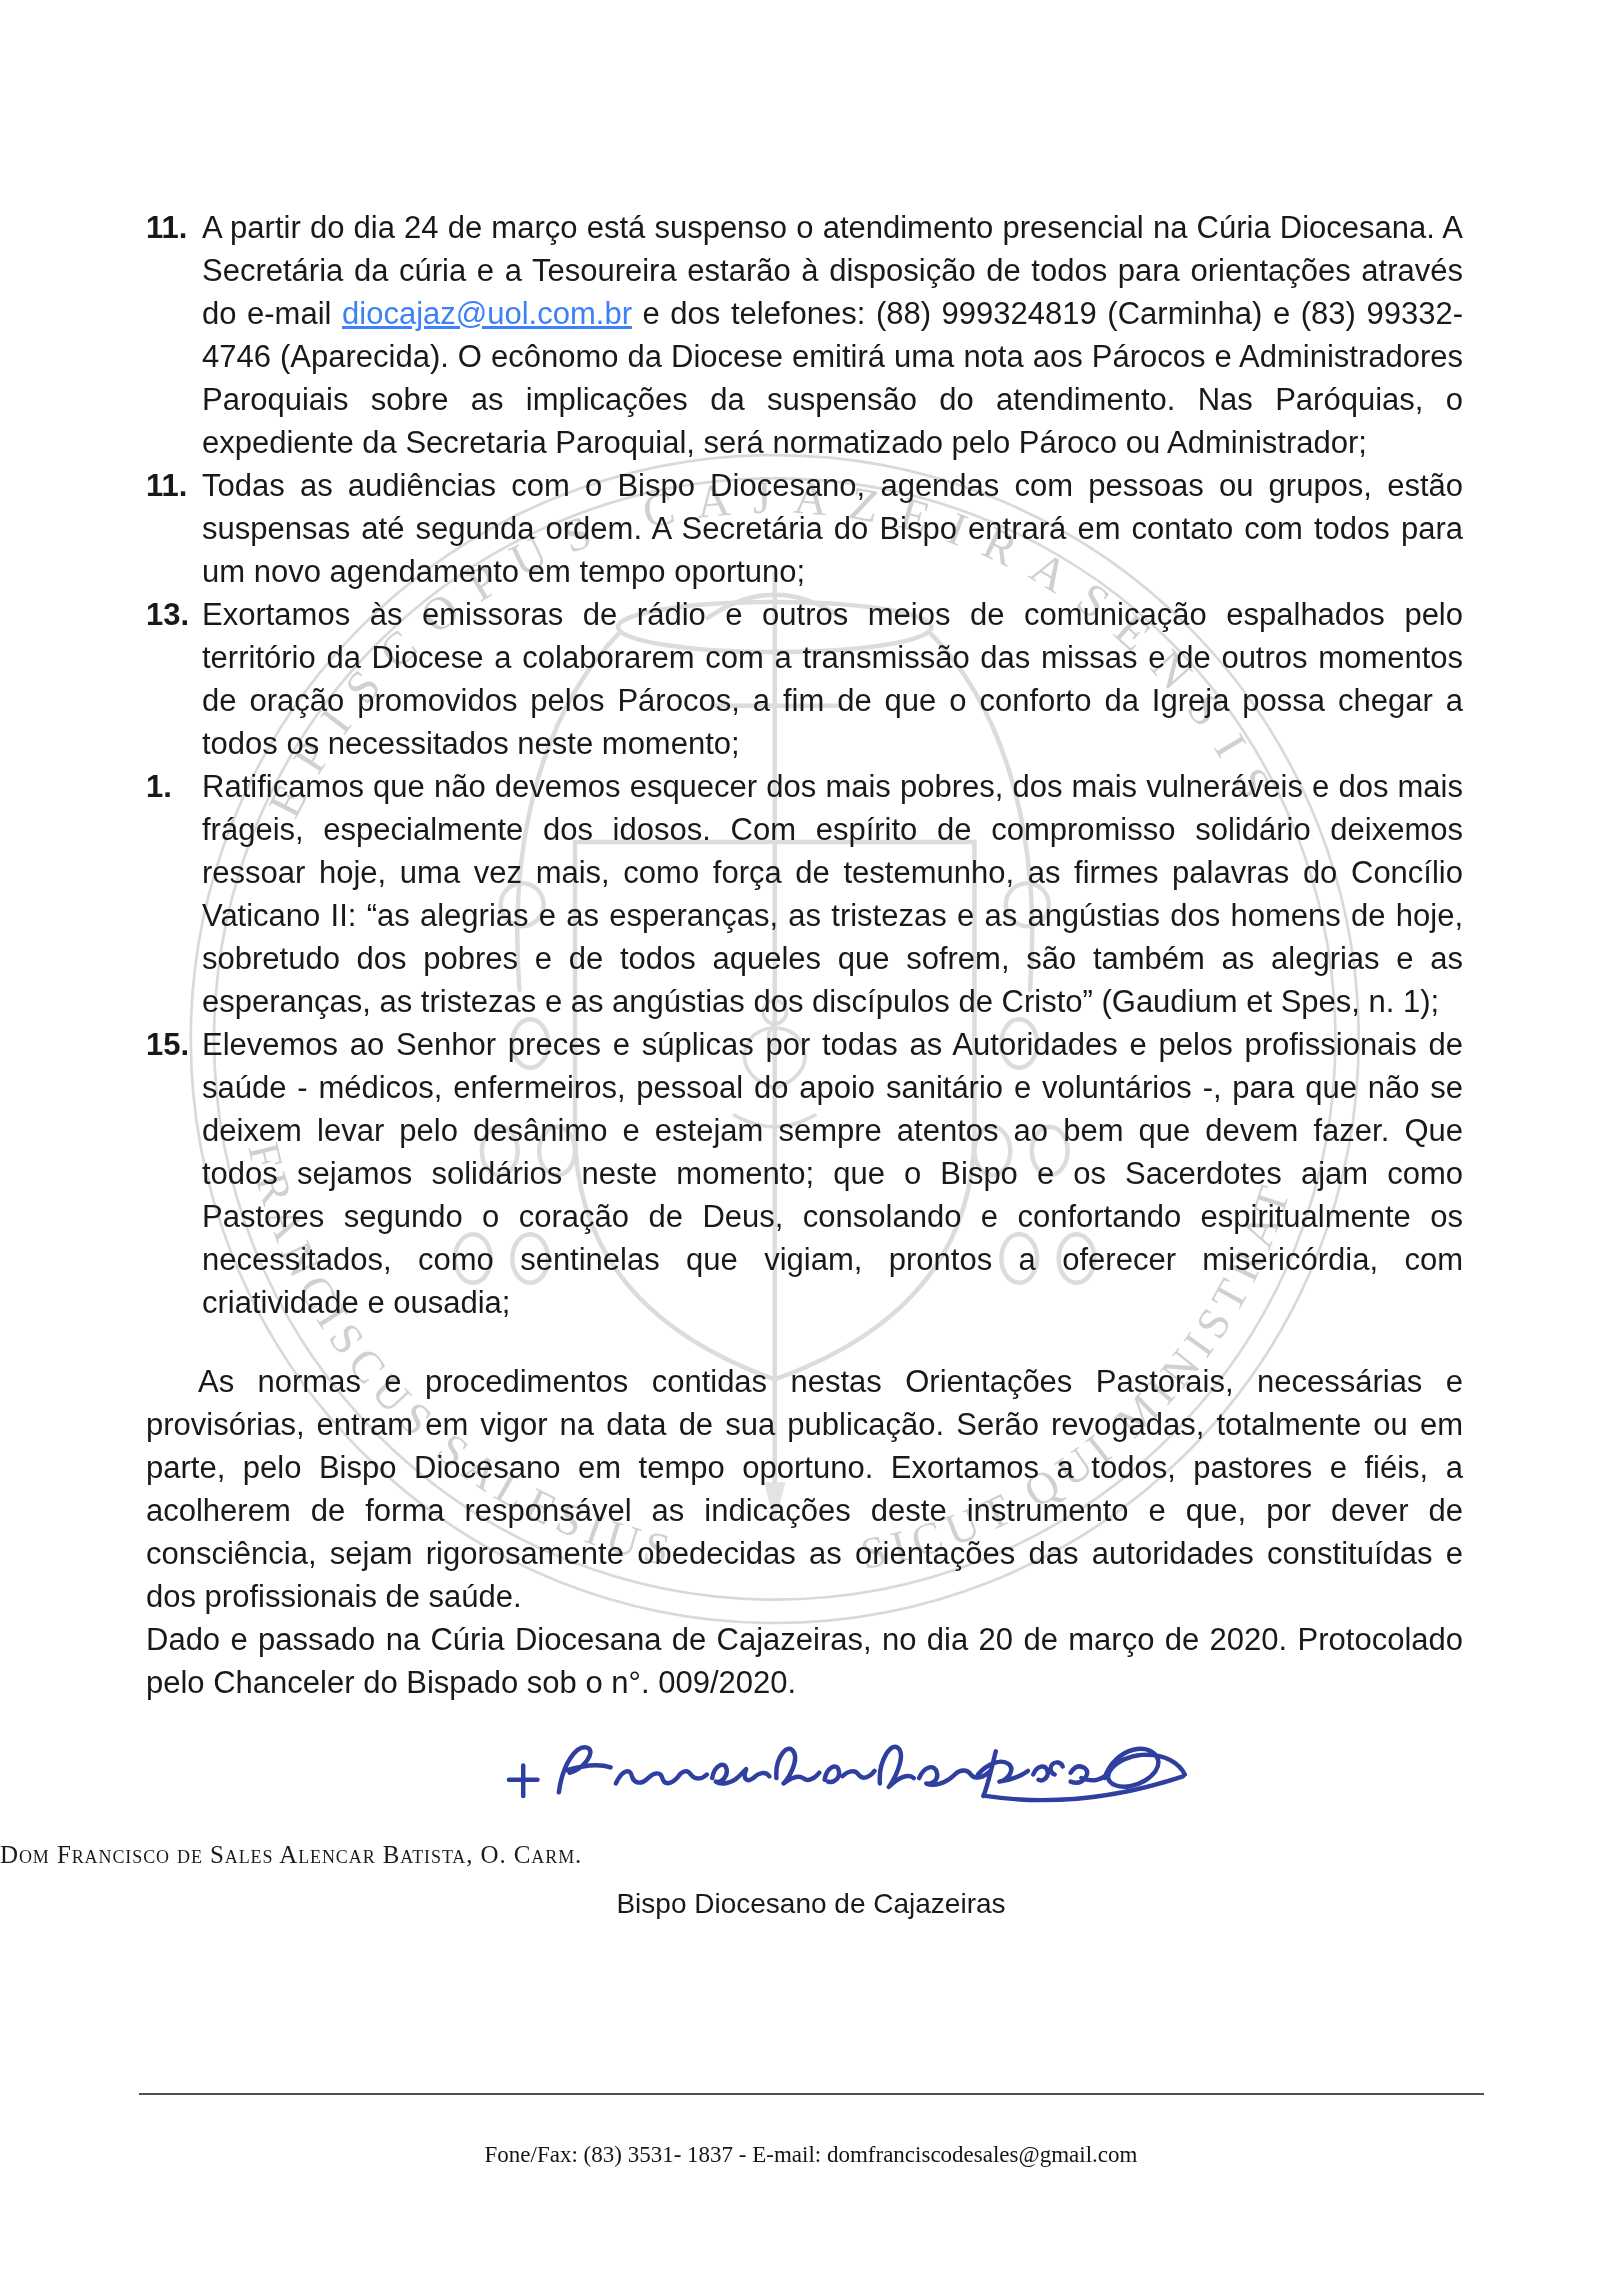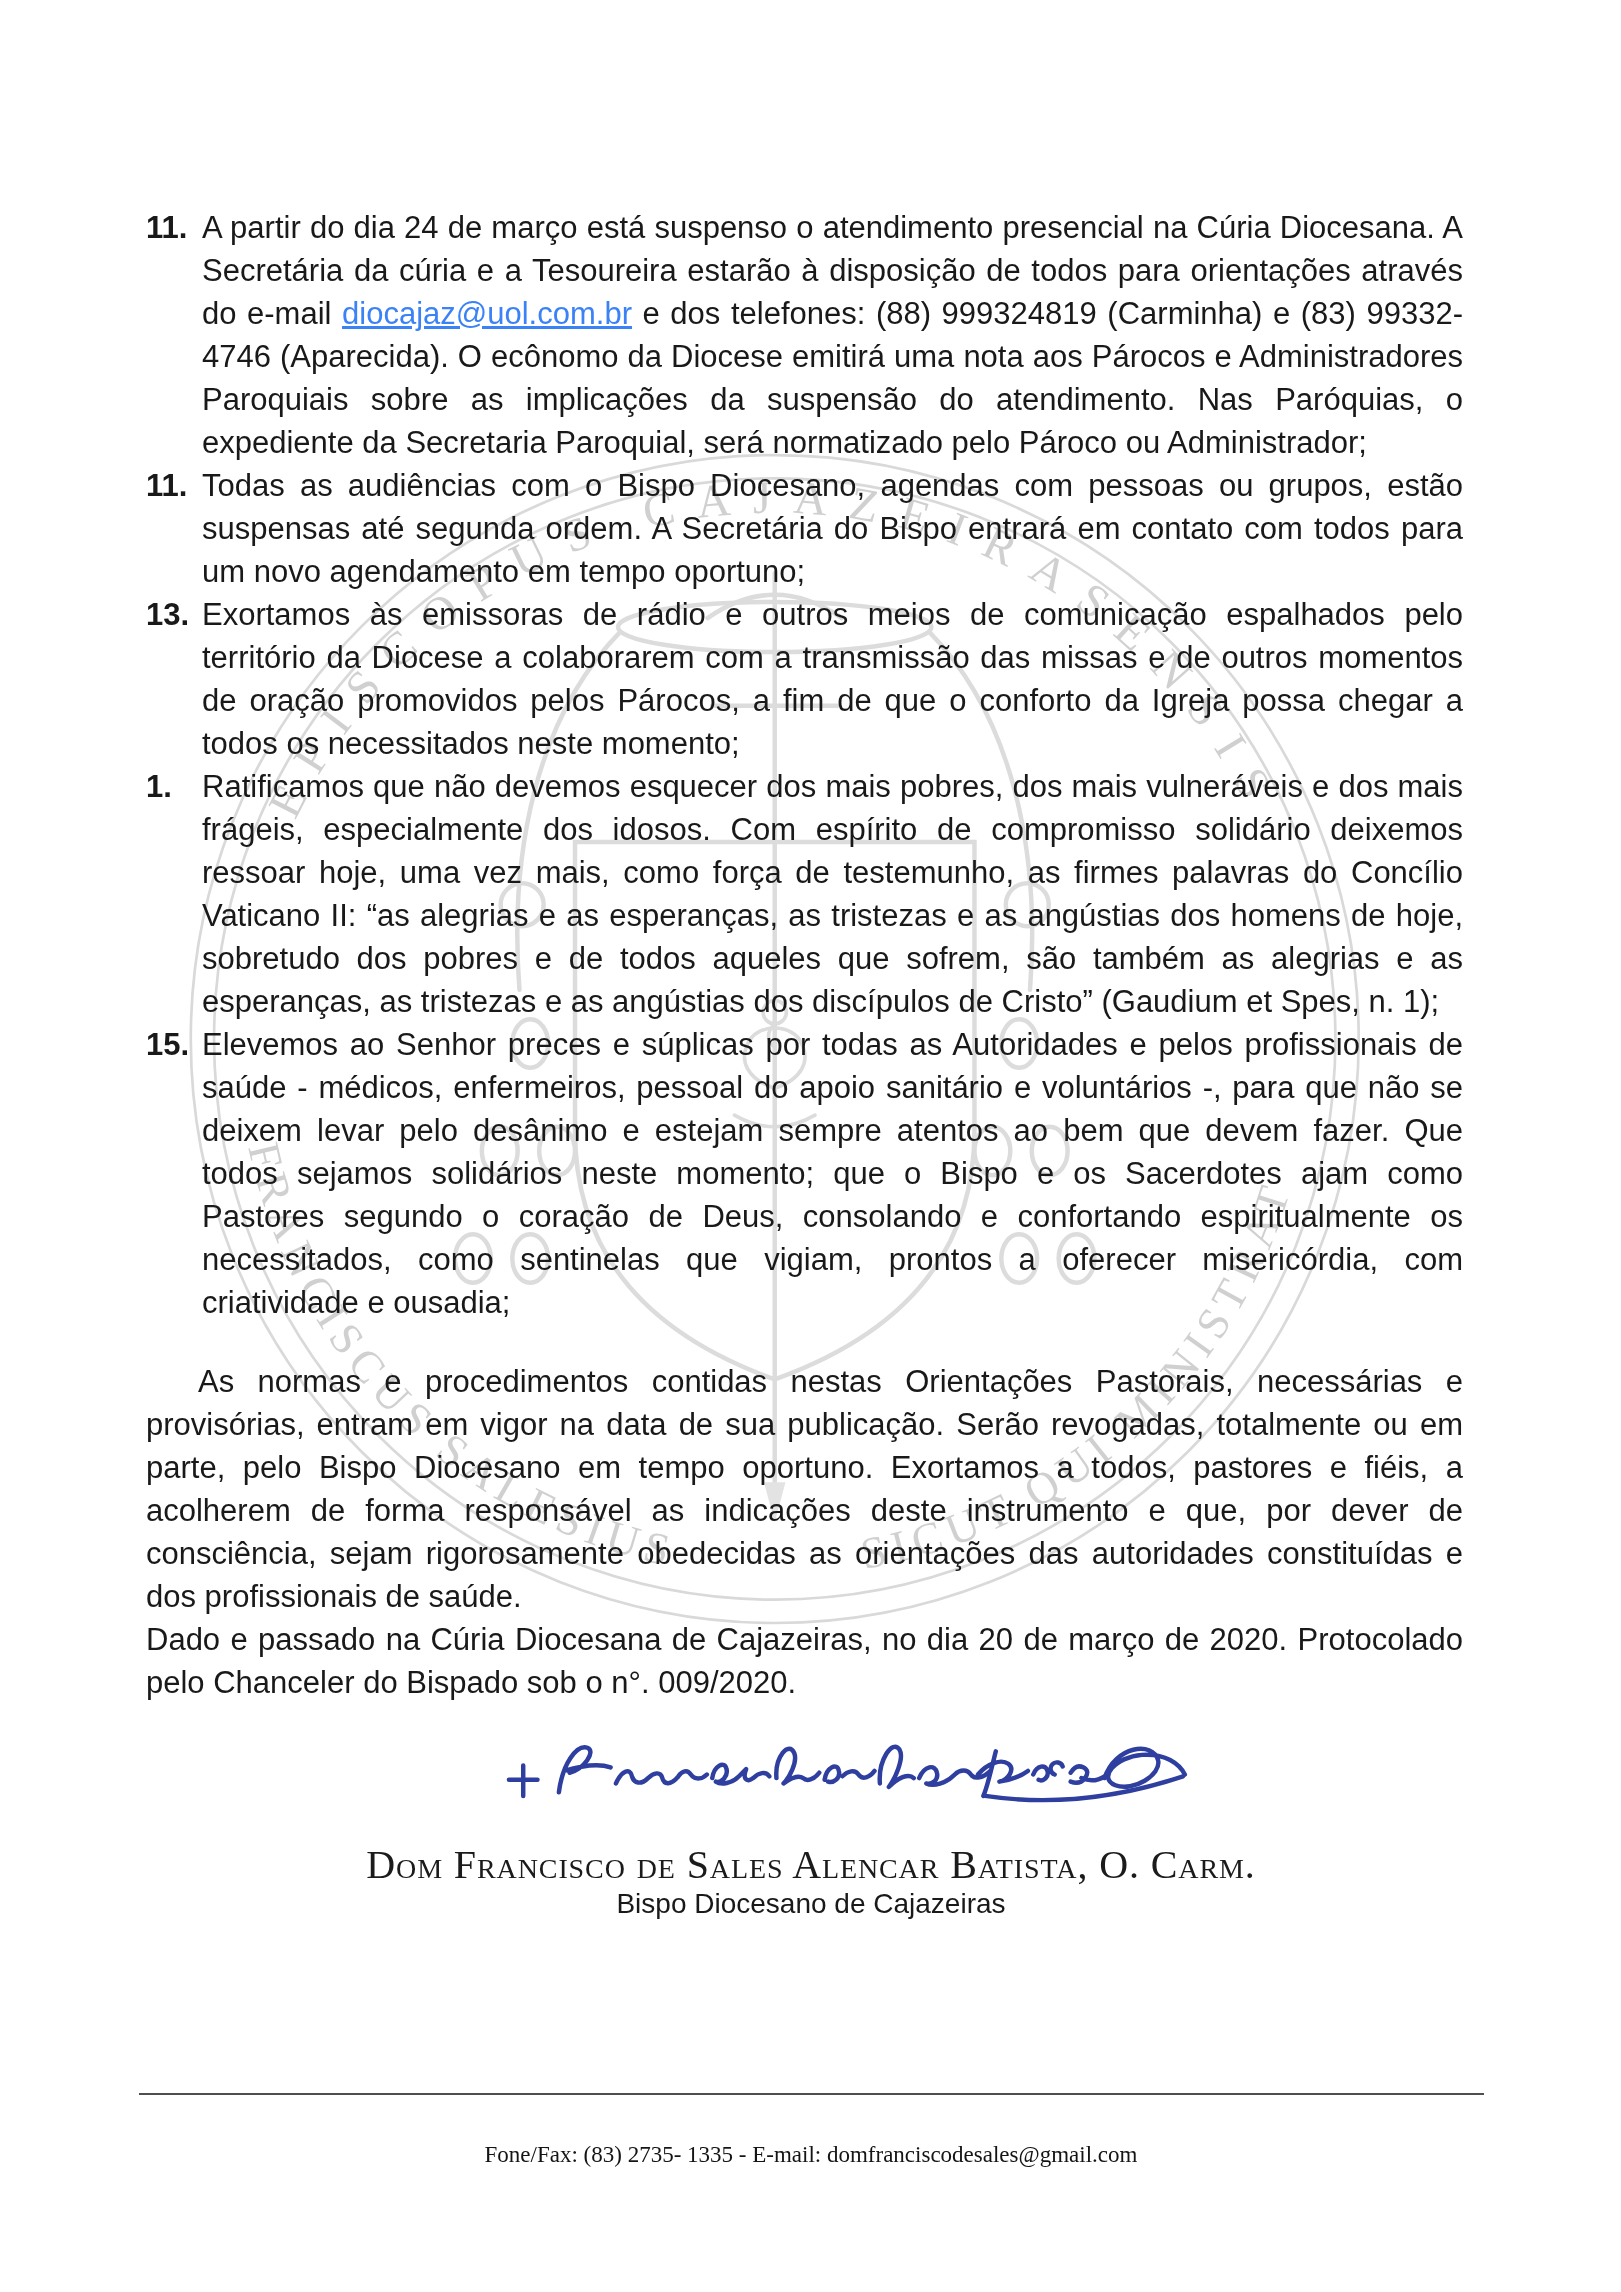--- a/index.html
+++ b/index.html
@@ -12,23 +12,23 @@
     position:absolute;left:146px;top:206px;width:1317px;
     font-size:31px;line-height:43px;text-align:justify;z-index:2;
   }
   .li{position:relative;padding-left:56px;}
   .li .num{position:absolute;left:0;top:0;font-weight:700;}
   .email-link{color:#3b82f6;text-decoration:underline;cursor:pointer;}
   .closing-1{margin-top:36px;text-indent:52px;}
   .closing-2{}
   .sig-svg{position:absolute;left:488px;top:1721px;z-index:3;}
   .sig-name{
-    position:absolute;left:0;top:1841px;width:100%;text-align:center;z-index:2;
+    position:absolute;left:0;top:1841px;width:100%;text-align:left;z-index:2;
     font-family:"Liberation Serif",serif;font-variant:small-caps;
-    font-size:40px;letter-spacing:0.9px;color:#1b1b1b;
+    font-size:25px;letter-spacing:0.9px;color:#1b1b1b;
   }
   .sig-title{position:absolute;left:0;top:1888px;width:100%;text-align:center;font-size:28px;z-index:2;}
   .footer-rule{position:absolute;left:139px;top:2093px;width:1345px;height:0;border-top:2.7px solid #4f4f4f;z-index:2;}
   .footer-line{
     position:absolute;left:0;width:100%;text-align:center;z-index:2;
     font-family:"Liberation Serif",serif;font-size:23px;color:#141414;
   }
   .footer-line.l1{top:2106px;}
   .footer-line.l2{top:2142px;}
   .wm-text{font-family:"Liberation Serif",serif;fill:#d0d0d0;}
@@ -138,16 +138,16 @@
       <path d="M652,58 q6,-10 14,-6 q8,4 2,12 q-6,8 -16,4 M664,64 q14,6 26,-2"></path>
       <path d="M690,64 C702,28 744,22 750,44 C754,60 722,80 702,72 C682,64 702,40 732,38 C758,36 774,48 780,60"></path>
       <path d="M556,84 Q664,100 778,62"></path>
     </g>
   </svg>
 
   <div class="sig-name">Dom Francisco de Sales Alencar Batista, O. Carm.</div>
   <div class="sig-title">Bispo Diocesano de Cajazeiras</div>
 
   <div class="footer-rule"></div>
-  <div class="footer-line l2">Fone/Fax: (83) 2735- 1335 -  E-mail: domfranciscodesales@gmail.com</div>
+  <div class="footer-line l2">Fone/Fax: (83) 3531- 1837 -  E-mail: domfranciscodesales@gmail.com</div>
 
 </div>
 
 
 </body></html>

